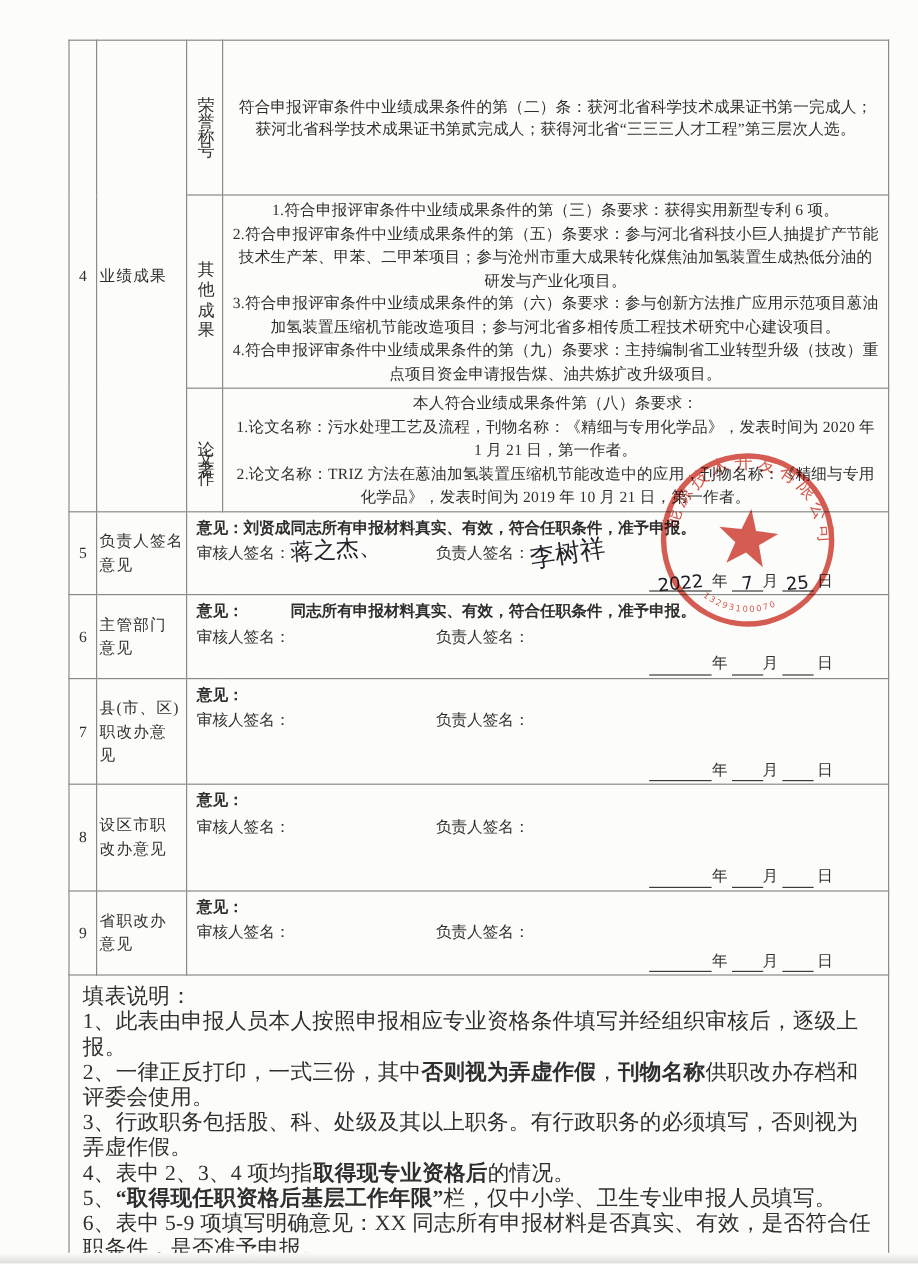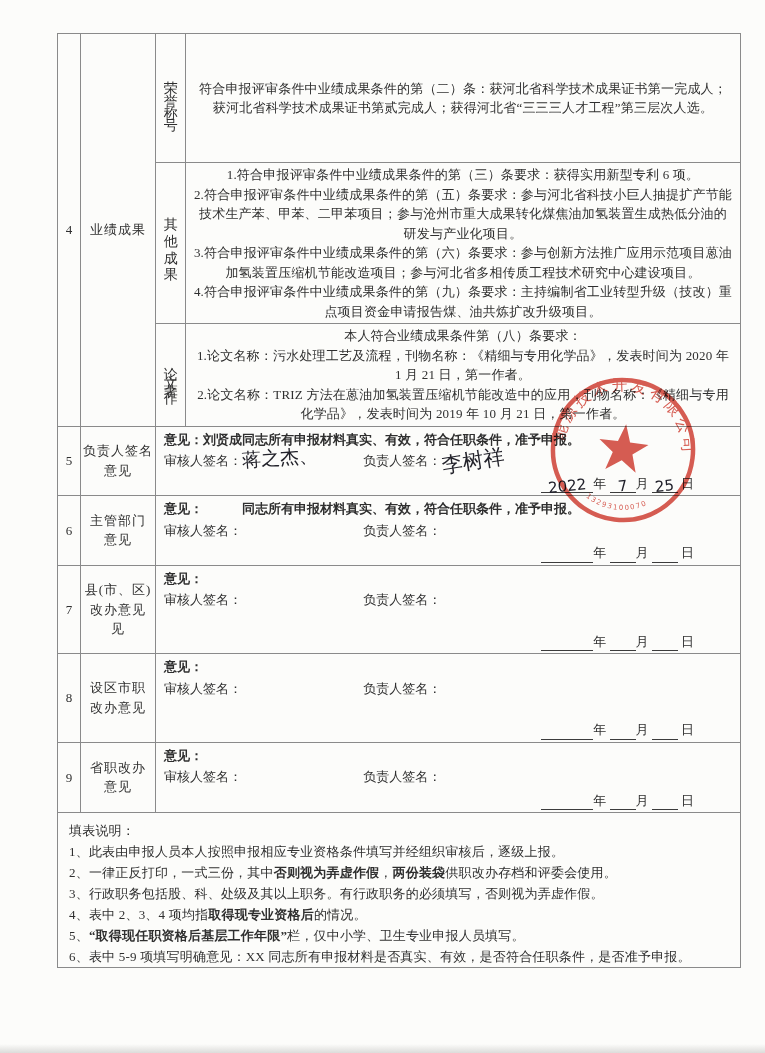--- a/index.html
+++ b/index.html
@@ -16,21 +16,21 @@
   .sheet{position:absolute;left:57px;top:33px;width:683px;}
   table.form{
     border-collapse:collapse;table-layout:fixed;width:683px;
   }
   table.form td{
     border:1px solid #8a8a8a;overflow:hidden;
     font-size:13px;line-height:19.5px;
   }
   td.num{ text-align:center;vertical-align:middle;font-size:13.5px; }
   td.lbl{
-    text-align:center;vertical-align:middle;white-space:pre-line;
+    text-align:left;vertical-align:middle;white-space:pre-line;
     font-size:14px;line-height:22px;letter-spacing:1px;padding:0 2px;
   }
   td.sub{ text-align:center;vertical-align:middle;padding:0; }
   .vtext{
     writing-mode:vertical-lr;text-orientation:upright;
     display:inline-block;font-size:14px;
   }
   .vs-a{letter-spacing:13px;}
   .vs-b{letter-spacing:17px;}
   .vs-c{letter-spacing:8px;}
@@ -54,21 +54,21 @@
   .blank{
     display:inline-block;border-bottom:1px solid #3c3c3c;
     text-align:center;vertical-align:bottom;height:16px;
   }
   .blank-y{width:52px;} .blank-md{width:26px;}
   .hw-date{
     font-family:"DejaVu Sans",sans-serif;color:#20202a;font-size:15px;
     display:inline-block;transform:rotate(-6deg) translateY(1px);
   }
   td.notes-cell{padding:7px 10px 0 11px;vertical-align:top;}
-  .notes-cell div{font-size:13px;line-height:21px;letter-spacing:.2px;}
+  .notes-cell div{font-size:18px;line-height:21px;letter-spacing:.2px;}
   .bold{font-weight:bold;}
   
   .seal{
     position:absolute;left:541px;top:368px;width:164px;height:164px;
     opacity:.82;mix-blend-mode:multiply;pointer-events:none;
     transform:rotate(7deg);z-index:5;
   }
   .seal text{font-family:"DejaVu Sans",sans-serif;}
 </style>
 </head>
@@ -142,21 +142,21 @@
           <span class="blank blank-y"></span><span>年</span>
           <span class="blank blank-md"></span><span>月</span>
           <span class="blank blank-md"></span> <span>日</span>
         </div>
       </td>
     </tr>
 
     <tr style="height:79px">
       <td class="num">7</td>
       <td class="lbl">县(市、区)
-改办意见
+职改办意
 见</td>
       <td class="opinion-cell" colspan="2">
         <div class="op-line"><span>意见：</span></div>
         <div class="sig-line">
           <span>审核人签名：</span><span class="sig-slot"></span>
           <span>负责人签名：</span>
         </div>
         <div class="date-line" style="margin-top:22px">
           <span class="blank blank-y"></span><span>年</span>
           <span class="blank blank-md"></span><span>月</span>
@@ -198,21 +198,21 @@
           <span class="blank blank-md"></span><span>月</span>
           <span class="blank blank-md"></span> <span>日</span>
         </div>
       </td>
     </tr>
 
     <tr style="height:152px">
       <td class="notes-cell" colspan="4">
         <div>填表说明：</div>
         <div>1、此表由申报人员本人按照申报相应专业资格条件填写并经组织审核后，逐级上报。</div>
-        <div><span>2、一律正反打印，一式三份，其中</span><span class="bold">否则视为弄虚作假</span><span>，</span><span class="bold">两份装袋</span><span>供职改办存档和评委会使用。</span></div>
+        <div><span>2、一律正反打印，一式三份，其中</span><span class="bold">否则视为弄虚作假</span><span>，</span><span class="bold">刊物名称</span><span>供职改办存档和评委会使用。</span></div>
         <div>3、行政职务包括股、科、处级及其以上职务。有行政职务的必须填写，否则视为弄虚作假。</div>
         <div><span>4、表中 2、3、4 项均指</span><span class="bold">取得现专业资格后</span><span>的情况。</span></div>
         <div><span>5、</span><span class="bold">“取得现任职资格后基层工作年限”</span><span>栏，仅中小学、卫生专业申报人员填写。</span></div>
         <div>6、表中 5-9 项填写明确意见：XX 同志所有申报材料是否真实、有效，是否符合任职条件，是否准予申报。</div>
       </td>
     </tr>
   </tbody>
     </table>
 </div>
 

